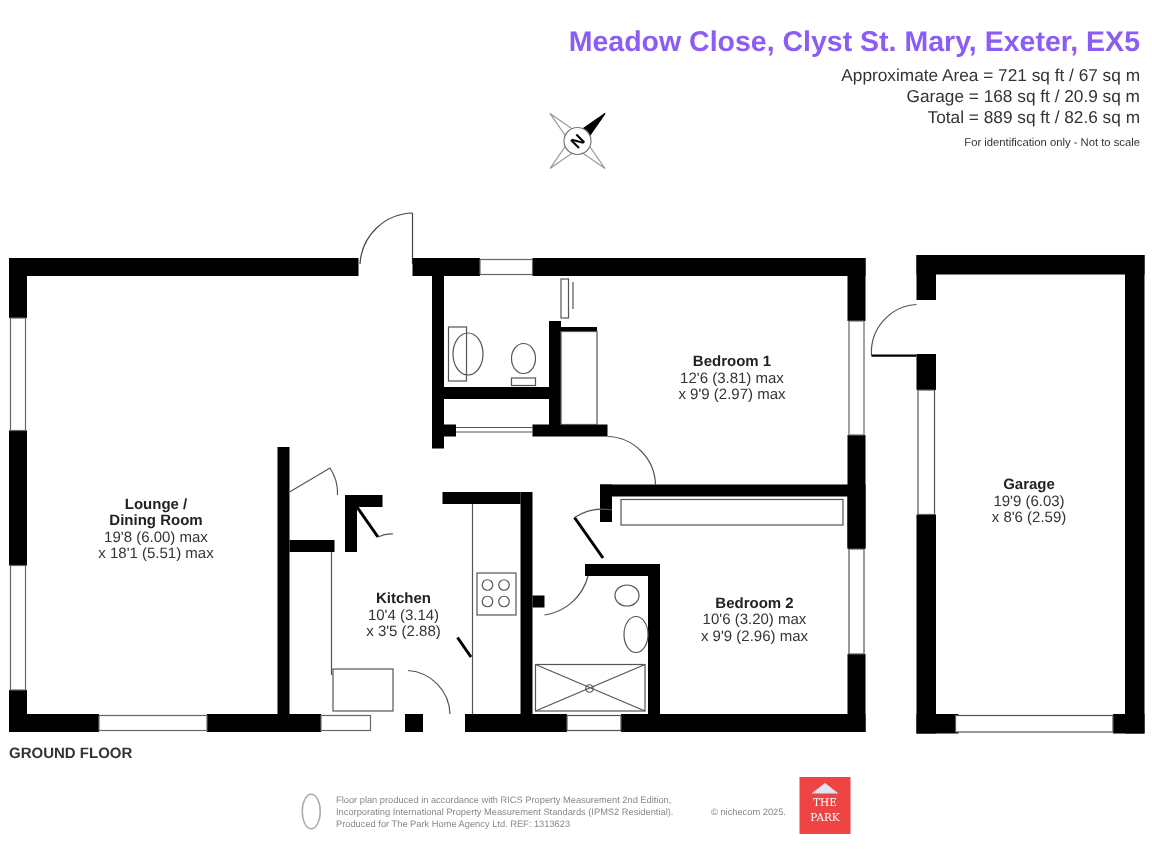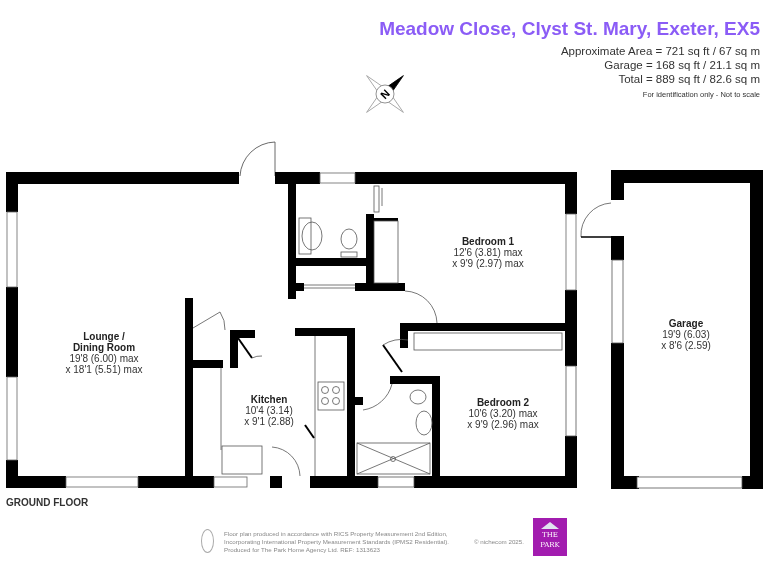--- a/index.html
+++ b/index.html
@@ -11,30 +11,30 @@
   .area.l3 { top: 73px; }
   .note { position: absolute; right: 8px; top: 90px; font-size: 7.5px; color: #333; white-space: nowrap; padding-left: 48px; }
   svg.plan { position: absolute; left: 0; top: 0; }
   .room-label { position: absolute; text-align: center; font-size: 10px; color: #333; line-height: 11px; white-space: nowrap; transform: translateX(-50%); }
   .room-label .name { font-weight: bold; color: #222; display: block; }
   .room-label .dim { display: block; }
   .floor-label { position: absolute; left: 6px; top: 497px; font-size: 10px; font-weight: bold; color: #333; }
   .footer { position: absolute; left: 224px; top: 530px; font-size: 6.2px; color: #888; line-height: 8px; }
   .copyright { position: absolute; left: 474px; top: 538px; font-size: 6.2px; color: #888; }
   .info-icon { position: absolute; left: 201px; top: 529px; width: 11px; height: 22px; border: 1px solid #aaa; border-radius: 50%; }
-  .logo { position: absolute; left: 533px; top: 518px; width: 34px; height: 38px; background: #a21caf; color: #fff; font-family: "DejaVu Serif", serif; font-size: 7px; text-align: center; }
+  .logo { position: absolute; left: 533px; top: 518px; width: 34px; height: 38px; background: #ef4444; color: #fff; font-family: "DejaVu Serif", serif; font-size: 7px; text-align: center; }
   .logo .roof { width: 0; height: 0; margin: 4px auto 0; border-left: 9px solid transparent; border-right: 9px solid transparent; border-bottom: 7px solid #e0e4f0; }
   .logo .brand { display: block; margin-top: 2px; line-height: 8px; }
 </style>
 </head>
 <body>
 
 <div class="title">Meadow Close, Clyst St. Mary, Exeter, EX5</div>
 <div class="area l1">Approximate Area = 721 sq ft / 67 sq m</div>
-<div class="area l2">Garage = 168 sq ft / 21.1 sq m</div>
+<div class="area l2">Garage = 168 sq ft / 20.9 sq m</div>
 <div class="area l3">Total = 889 sq ft / 82.6 sq m</div>
 <div class="note">For identification only - Not to scale</div>
 
 <svg class="plan" width="768" height="576" viewBox="0 0 768 576">
 
   <g transform="translate(385,94)">
     <polygon points="0,-26 4,-4 0,0 -4,-4" fill="none" stroke="#999" stroke-width="0.8" transform="rotate(-45)"></polygon>
     <polygon points="0,-26 4,-4 0,0 -4,-4" fill="none" stroke="#999" stroke-width="0.8" transform="rotate(135)"></polygon>
     <polygon points="0,-26 4,-4 0,0 -4,-4" fill="none" stroke="#999" stroke-width="0.8" transform="rotate(-135)"></polygon>
     <polygon points="0,-26 4,-4 0,0 -4,-4" fill="#000" stroke="#000" stroke-width="0.8" transform="rotate(45)"></polygon>
@@ -163,21 +163,21 @@
 
 <div class="room-label" style="left:104px; top:331px;">
   <span class="name">Lounge /</span>
   <span class="name">Dining Room</span>
   <span class="dim">19'8 (6.00) max</span>
   <span class="dim">x 18'1 (5.51) max</span>
 </div>
 <div class="room-label" style="left:269px; top:394px;">
   <span class="name">Kitchen</span>
   <span class="dim">10'4 (3.14)</span>
-  <span class="dim">x 9'1 (2.88)</span>
+  <span class="dim">x 3'5 (2.88)</span>
 </div>
 <div class="room-label" style="left:488px; top:236px;">
   <span class="name">Bedroom 1</span>
   <span class="dim">12'6 (3.81) max</span>
   <span class="dim">x 9'9 (2.97) max</span>
 </div>
 <div class="room-label" style="left:503px; top:397px;">
   <span class="name">Bedroom 2</span>
   <span class="dim">10'6 (3.20) max</span>
   <span class="dim">x 9'9 (2.96) max</span>

